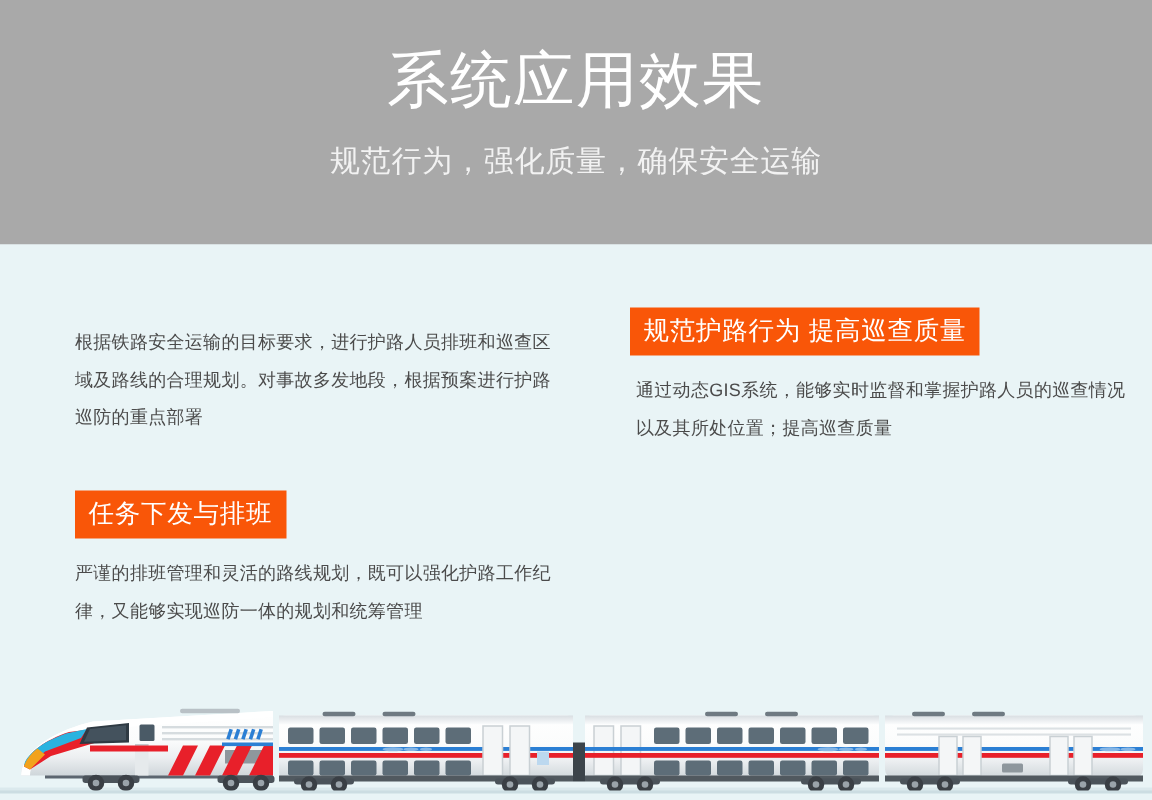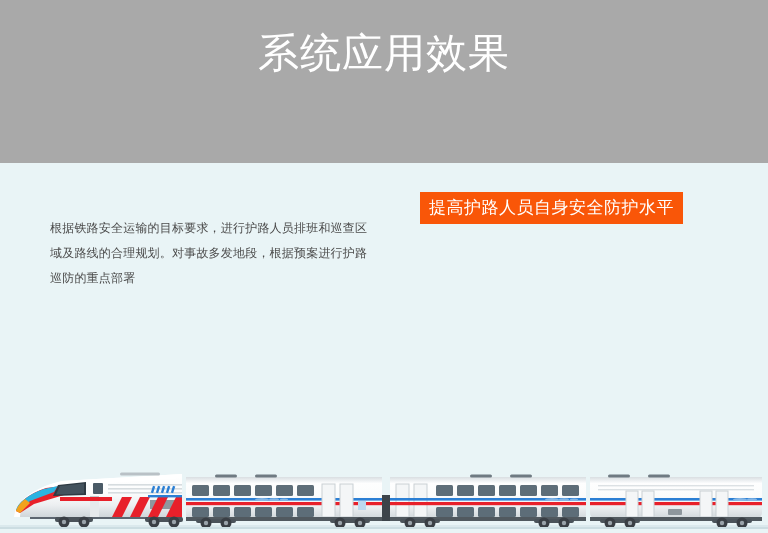--- a/index.html
+++ b/index.html
@@ -112,33 +112,41 @@
   }
   .train-svg { display: block; }
 </style>
 </head>
 <body>
 
 <div class="page">
 
   <div class="header">
     <h1 class="header-title">系统应用效果</h1>
+    <p class="header-subtitle">规范行为，强化质量，确保安全运输</p>
   </div>
 
   <div class="content">
     <div class="grid">
 
       <div class="cell left row1">
         <p class="body-text">根据铁路安全运输的目标要求，进行护路人员排班和巡查区域及路线的合理规划。对事故多发地段，根据预案进行护路巡防的重点部署</p>
       </div>
 
-
+      <div class="cell right row1">
+        <span class="badge">规范护路行为 提高巡查质量</span>
+        <p class="body-text">通过动态GIS系统，能够实时监督和掌握护路人员的巡查情况以及其所处位置；提高巡查质量</p>
+      </div>
+
+      <div class="cell left row2">
+        <span class="badge">任务下发与排班</span>
+        <p class="body-text">严谨的排班管理和灵活的路线规划，既可以强化护路工作纪律，又能够实现巡防一体的规划和统筹管理</p>
+      </div>
 
       <div class="cell right row2">
-        <span class="badge">提高护路人员自身安全防护水平</span>
       </div>
 
     </div>
   </div>
 
   <div class="train-area">
     <svg class="train-svg" width="768" height="78" viewBox="0 0 768 78">
       <defs>
         <linearGradient id="bodyg" x1="0" y1="0" x2="0" y2="1">
           <stop offset="0%" stop-color="#ffffff"></stop>

